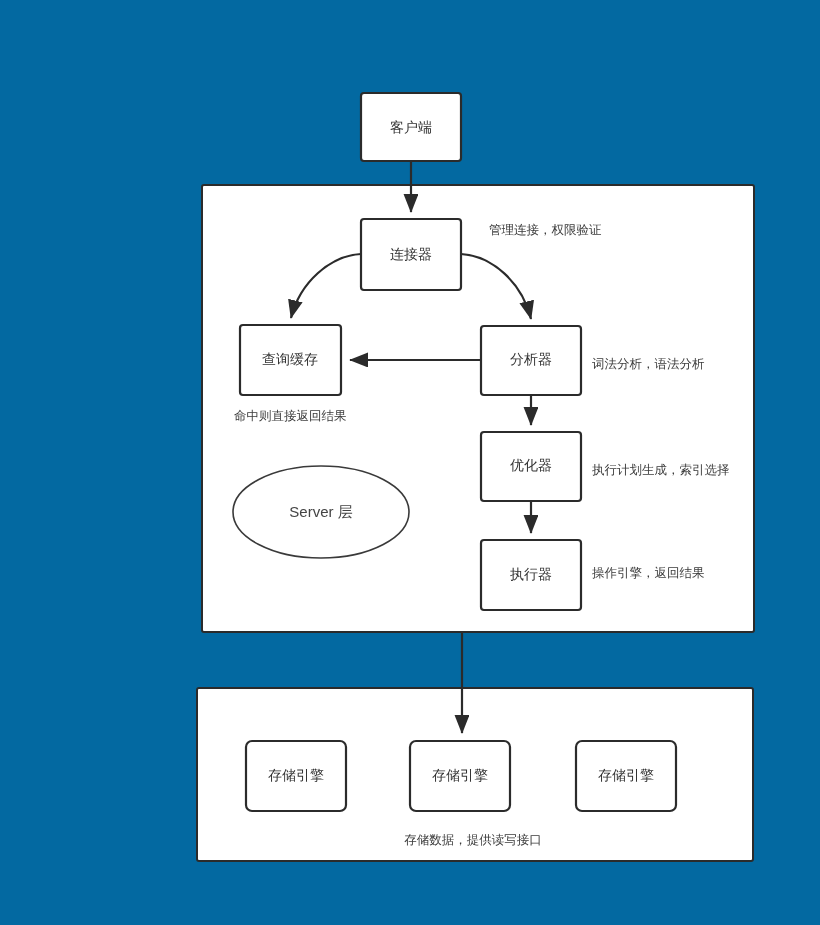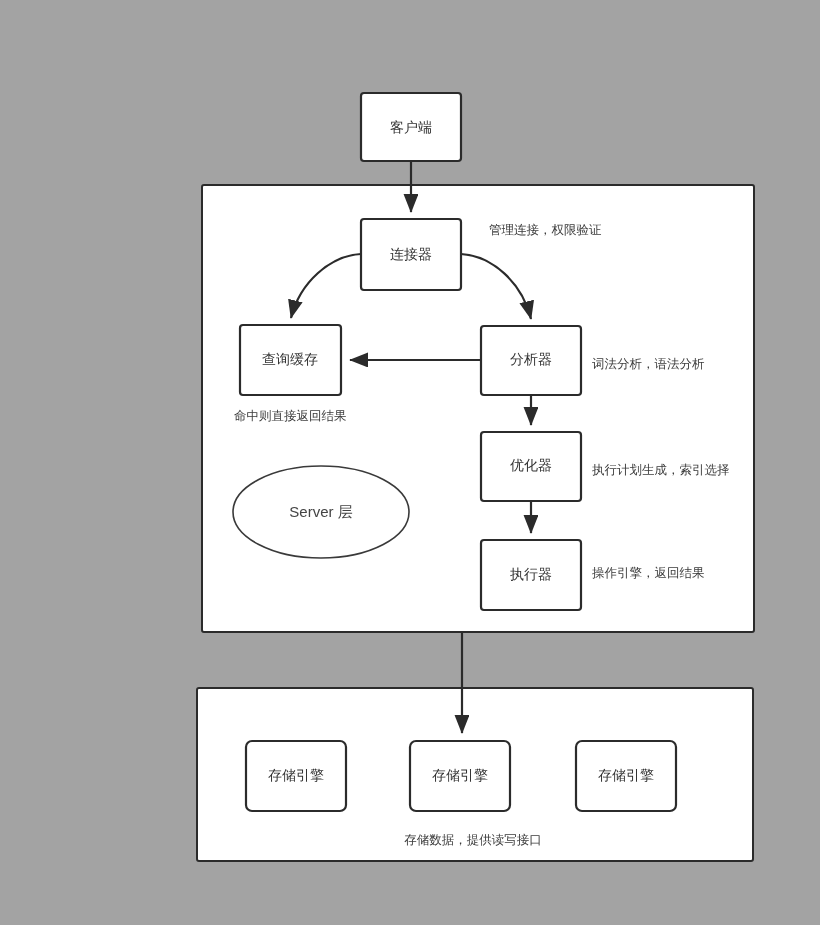--- a/index.html
+++ b/index.html
@@ -7,21 +7,21 @@
     padding: 0;
     background: #000000;
   }
   body {
     font-family: "Liberation Sans", "DejaVu Sans", sans-serif;
   }
   #canvas {
     position: relative;
     width: 820px;
     height: 925px;
-    background: #a3a3a3;
+    background: #0369a1;
     overflow: hidden;
   }
   #diagram-svg {
     position: absolute;
     left: 0;
     top: 0;
     width: 820px;
     height: 925px;
   }
   .panel-rect {

